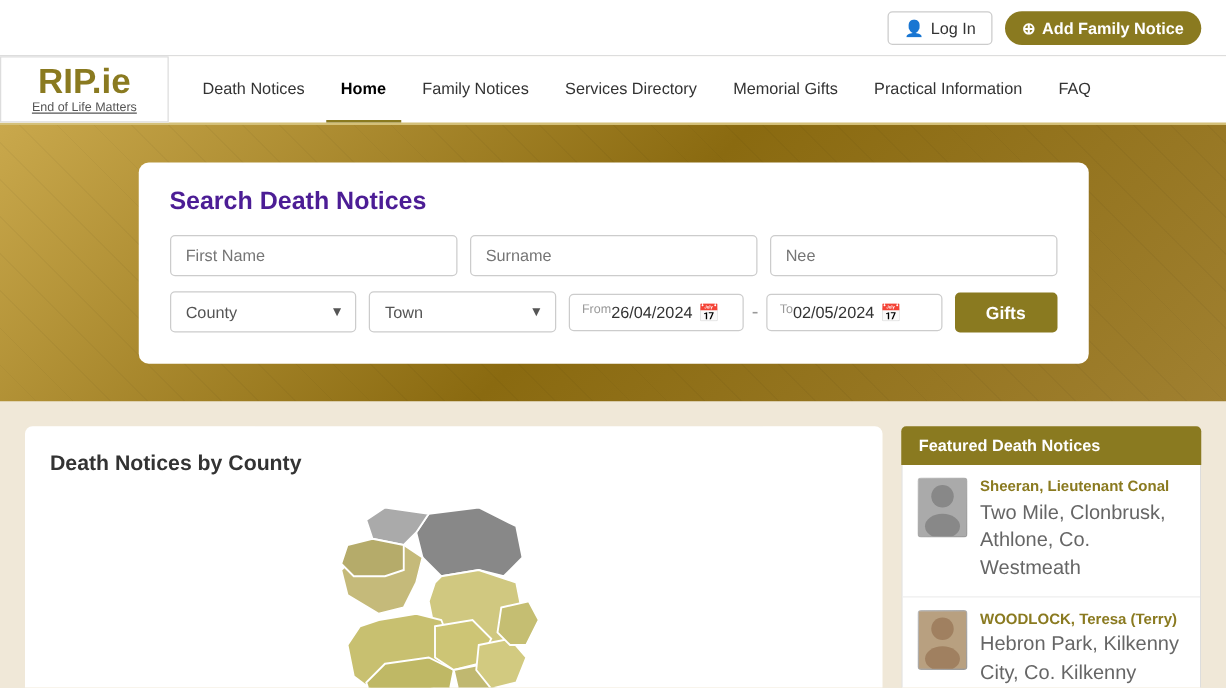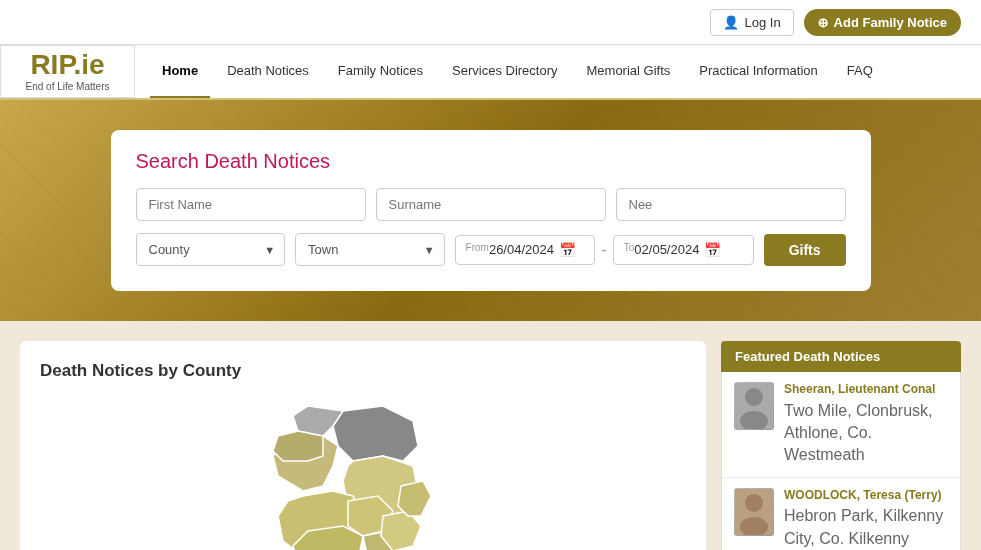--- a/index.html
+++ b/index.html
@@ -68,20 +68,21 @@
     .logo-text {
       font-size: 28px;
       font-weight: bold;
       color: #8a7a20;
       line-height: 1;
     }
     .logo-sub {
       font-size: 10px;
       color: #555;
       margin-top: 2px;
+      text-decoration: underline;
     }
     .nav {
       display: flex;
       align-items: center;
       gap: 5px;
       padding: 0 15px;
     }
     .nav-item {
       padding: 8px 12px;
       font-size: 13px;
@@ -124,22 +125,22 @@
       background: #fff;
       border-radius: 8px;
       padding: 20px 25px 25px;
       max-width: 760px;
       margin: 0 auto;
       position: relative;
       z-index: 1;
     }
     .search-title {
       font-size: 20px;
-      font-weight: normal;
-      color: #be185d;
+      font-weight: bold;
+      color: #4c1d95;
       margin-bottom: 15px;
     }
     .search-row {
       display: flex;
       gap: 10px;
       margin-bottom: 12px;
     }
     .search-input {
       flex: 1;
       border: 1px solid #ccc;
@@ -334,22 +335,22 @@
     </button>
   </div>
 </div>
 
 <div class="logo-nav-bar">
   <div class="logo-box">
     <div class="logo-text">RIP.ie</div>
     <div class="logo-sub">End of Life Matters</div>
   </div>
   <nav class="nav">
+    <a class="nav-item">Death Notices</a>
     <a class="nav-item active">Home</a>
-    <a class="nav-item">Death Notices</a>
     <a class="nav-item">Family Notices</a>
     <a class="nav-item">Services Directory</a>
     <a class="nav-item">Memorial Gifts</a>
     <a class="nav-item">Practical Information</a>
     <a class="nav-item">FAQ</a>
   </nav>
 </div>
 
 <div class="hero">
   <div class="search-box">

